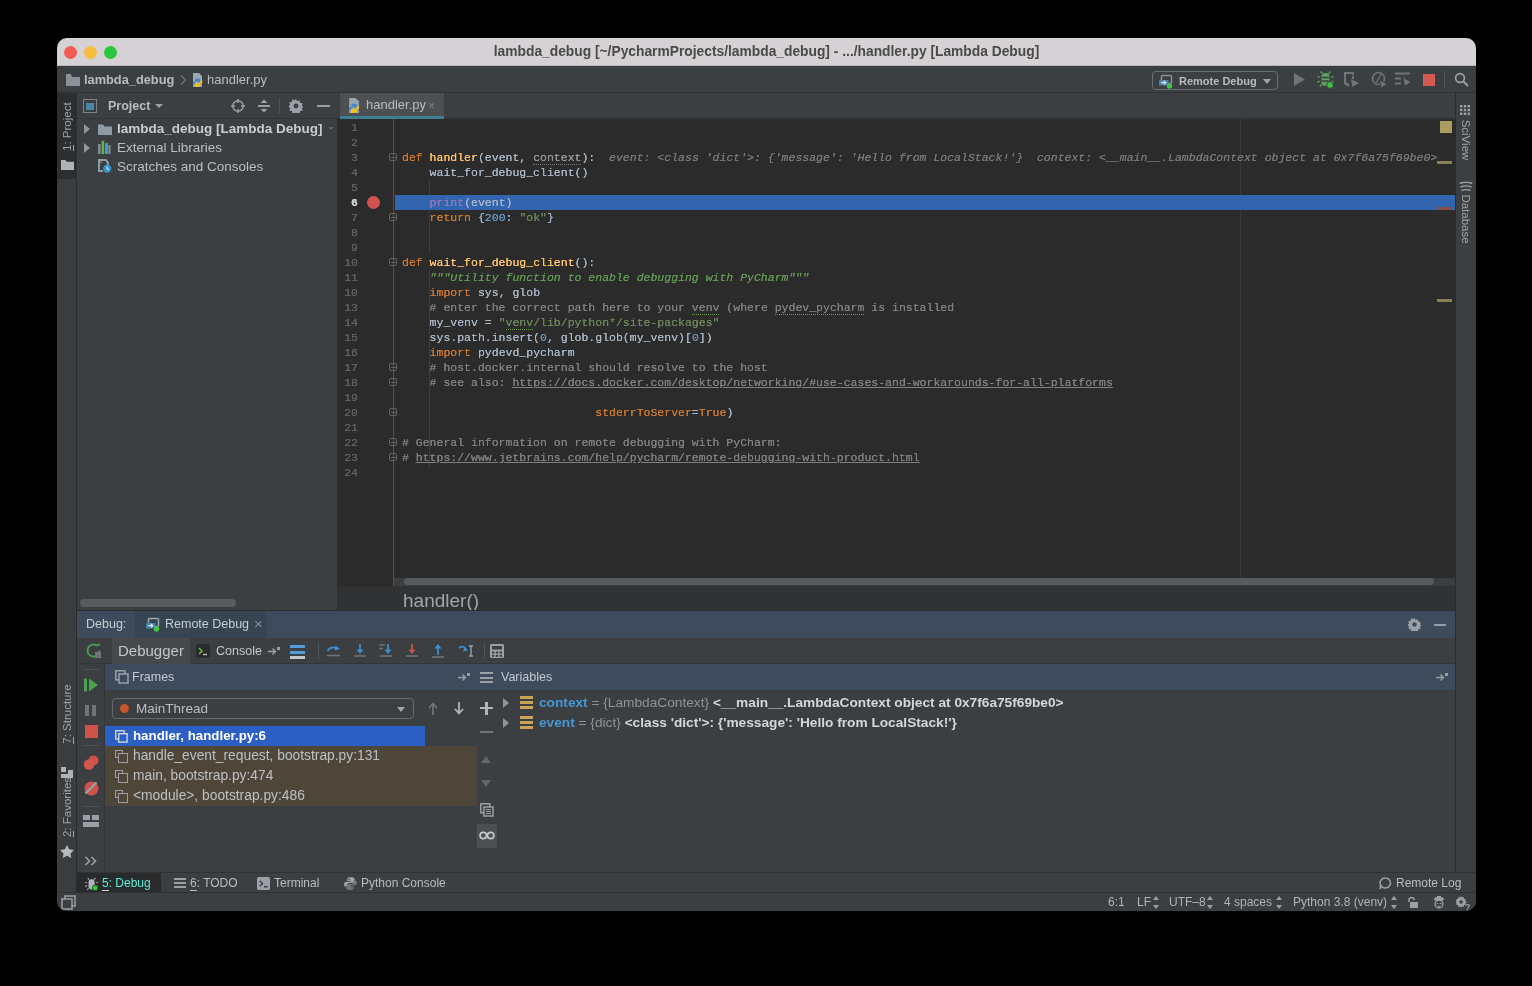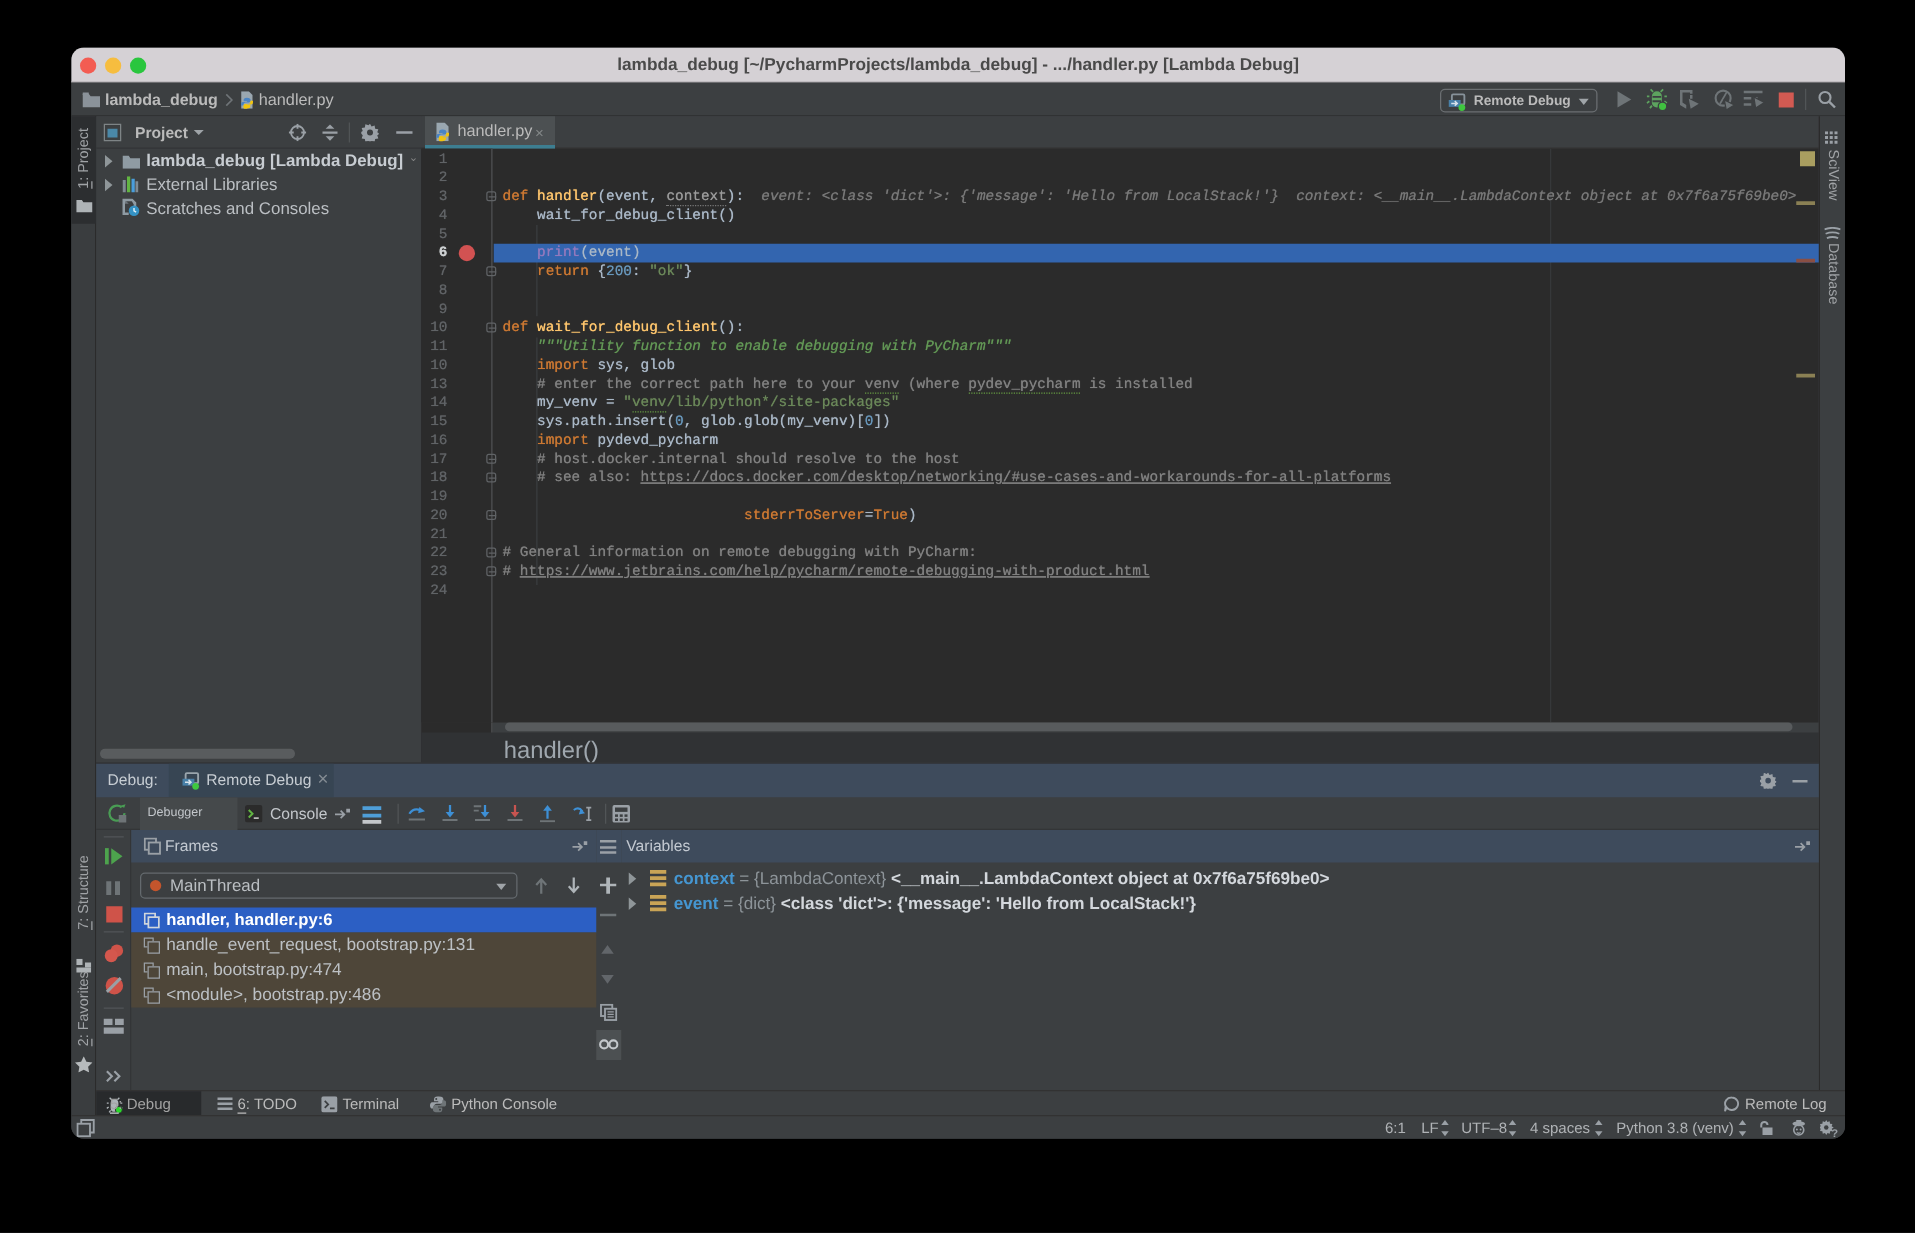--- a/index.html
+++ b/index.html
@@ -312,21 +312,21 @@
         </svg>
       <div style="position:absolute;left:1357px;top:13px;width:12px;height:2px;background:#9aa0a6"></div>
     </div>
     <div id="dbgtoolbar">
       <svg style="position:absolute;left:8px;top:4px" width="17" height="17" viewBox="0 0 17 17">
           <path d="M14.5 8.5 a6 6 0 1 1 -2.2 -4.6" fill="none" stroke="#499c54" stroke-width="1.8"></path>
           <path d="M10.5 3.5 h4 v-3 z" fill="#499c54" transform="rotate(20 12.5 3.5)"></path>
           <rect x="10" y="10" width="6" height="6" fill="#6e7477"></rect>
         </svg>
       <div style="position:absolute;left:35px;top:0;width:78px;height:26px;background:#45494b"></div>
-      <div style="position:absolute;left:41px;line-height:26px;color:#c3c7cb;font-size:10px">Debugger</div>
+      <div style="position:absolute;left:41px;line-height:26px;color:#c3c7cb;font-size:15px">Debugger</div>
       <svg style="position:absolute;left:119px;top:6px" width="14" height="14" viewBox="0 0 14 14">
           <rect x="0" y="0" width="14" height="14" rx="2" fill="#2b2b2b"></rect>
           <path d="M3 4 l3 3 -3 3" stroke="#62b543" stroke-width="1.6" fill="none"></path>
           <path d="M7 10.5 h4" stroke="#bbb" stroke-width="1.4"></path>
         </svg>
       <div style="position:absolute;left:139px;line-height:26px;color:#c3c7cb;font-size:12.5px">Console</div>
       <svg style="position:absolute;left:190px;top:8px" width="13" height="11" viewBox="0 0 13 11">
           <path d="M1 5.5 h7 M5.5 2.5 L8.5 5.5 5.5 8.5" stroke="#9aa0a6" stroke-width="1.4" fill="none"></path>
           <rect x="10" y="1" width="3" height="3" fill="#9aa0a6"></rect>
         </svg>
@@ -422,21 +422,21 @@
         <div style="position:absolute;left:7px;top:5px;width:9px;height:9px;border-radius:50%;background:#c4552c"></div>
         <div style="position:absolute;left:23px;line-height:19px;color:#bbbfc3;font-size:13.5px">MainThread</div>
         <div style="position:absolute;right:8px;top:8px;width:0;height:0;border-left:4.5px solid transparent;border-right:4.5px solid transparent;border-top:5px solid #9fa4a8"></div>
       </div>
       <svg style="position:absolute;left:321px;top:37px" width="14" height="15" viewBox="0 0 14 15">
           <path d="M7 14 V3 M3 7 L7 2.5 11 7" stroke="#6e7477" stroke-width="1.8" fill="none"></path>
         </svg>
       <svg style="position:absolute;left:347px;top:37px" width="14" height="15" viewBox="0 0 14 15">
           <path d="M7 1 v10.5 M3 8 L7 12.5 11 8" stroke="#aeb4b8" stroke-width="1.8" fill="none"></path>
         </svg>
-      <div style="position:absolute;left:0;top:62px;width:372px;height:20px;background:#2c5fc4">
+      <div style="position:absolute;left:0;top:62px;width:320px;height:20px;background:#2c5fc4">
         <svg style="position:absolute;left:10px;top:4px" width="13" height="13" viewBox="0 0 14 14">
             <rect x="0.8" y="0.8" width="9" height="9" fill="none" stroke="#d0d6dc" stroke-width="1.5"></rect>
             <rect x="4" y="4" width="9" height="9" fill="#2c5fc4" stroke="#d0d6dc" stroke-width="1.5"></rect>
           </svg>
         <div style="position:absolute;left:28px;line-height:20px;color:#ffffff;font-size:13.3px;font-weight:bold">handler, handler.py:6</div>
       </div>
       <div style="position:absolute;left:0;top:82px;width:372px;height:60px;background:#4e4639"></div>
       <div class="frow" style="top:82px"><span class="ficon"></span>handle_event_request, bootstrap.py:131</div>
       <div class="frow" style="top:102px"><span class="ficon"></span>main, bootstrap.py:474</div>
       <div class="frow" style="top:122px"><span class="ficon"></span>&lt;module&gt;, bootstrap.py:486</div>
@@ -479,21 +479,21 @@
   </div>
   <div id="bottabs">
     <div style="position:absolute;left:0;top:0;width:84px;height:20px;background:#282a2c"></div>
     <svg style="position:absolute;left:8px;top:4px" width="14" height="14" viewBox="0 0 18 18">
         <g stroke="#aeb4b8" stroke-width="1.4" fill="none">
           <path d="M5.5 3.5 L3.5 1.5 M11.5 3.5 l2 -2 M2.5 7 H.5 M14.5 7 h2 M2.5 11 l-2 1.5 M14.5 11 l2 1.5 M4.5 14.5 L3 16.5 M12.5 14.5 l1.5 2"></path>
         </g>
         <rect x="4.5" y="3" width="8" height="13" rx="4" fill="#aeb4b8"></rect>
         <circle cx="13" cy="14" r="3.6" fill="#2ad82a" stroke="#2a2c2e" stroke-width="1"></circle>
       </svg>
-    <div class="tabtxt" style="position:absolute;left:11px;color:#a3a3a3"><span style="border-bottom:1px solid #d0d3d6">5</span>: Debug</div>
+    <div class="tabtxt" style="position:absolute;left:25px;color:#5eead4"><span style="border-bottom:1px solid #d0d3d6">5</span>: Debug</div>
     <div style="position:absolute;left:97px;top:5px;width:12px;height:10px">
       <div style="position:absolute;left:0;top:0;width:12px;height:2px;background:#9aa0a6;box-shadow:0 4px 0 #9aa0a6,0 8px 0 #9aa0a6"></div>
     </div>
     <div class="tabtxt" style="position:absolute;left:113px"><span style="border-bottom:1px solid #bbb">6</span>: TODO</div>
     <svg style="position:absolute;left:180px;top:4px" width="13" height="13" viewBox="0 0 14 14">
         <rect x="0" y="0" width="14" height="14" rx="2" fill="#9aa0a6"></rect>
         <path d="M3 4 l3 3 -3 3 M7.5 10.5 h4" stroke="#3c3f41" stroke-width="1.5" fill="none"></path>
       </svg>
     <div class="tabtxt" style="position:absolute;left:197px">Terminal</div>
     <svg style="position:absolute;left:267px;top:4px" width="13" height="13" viewBox="0 0 13 13">

